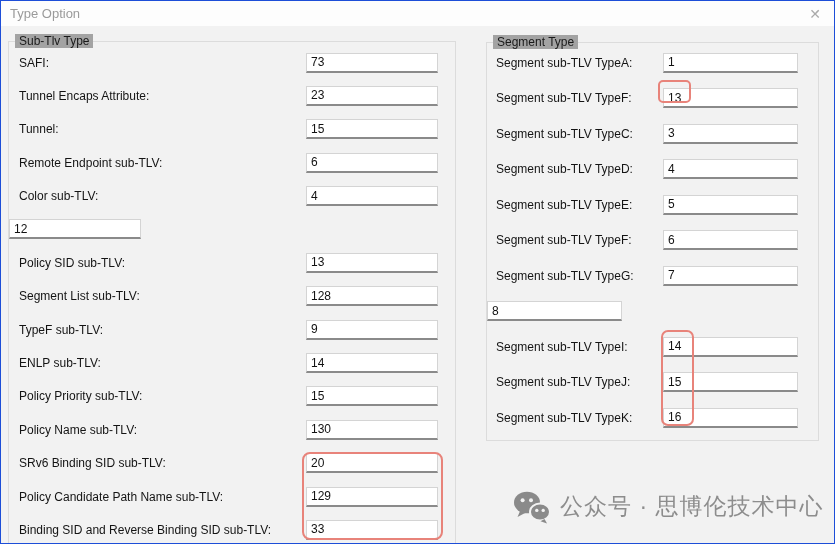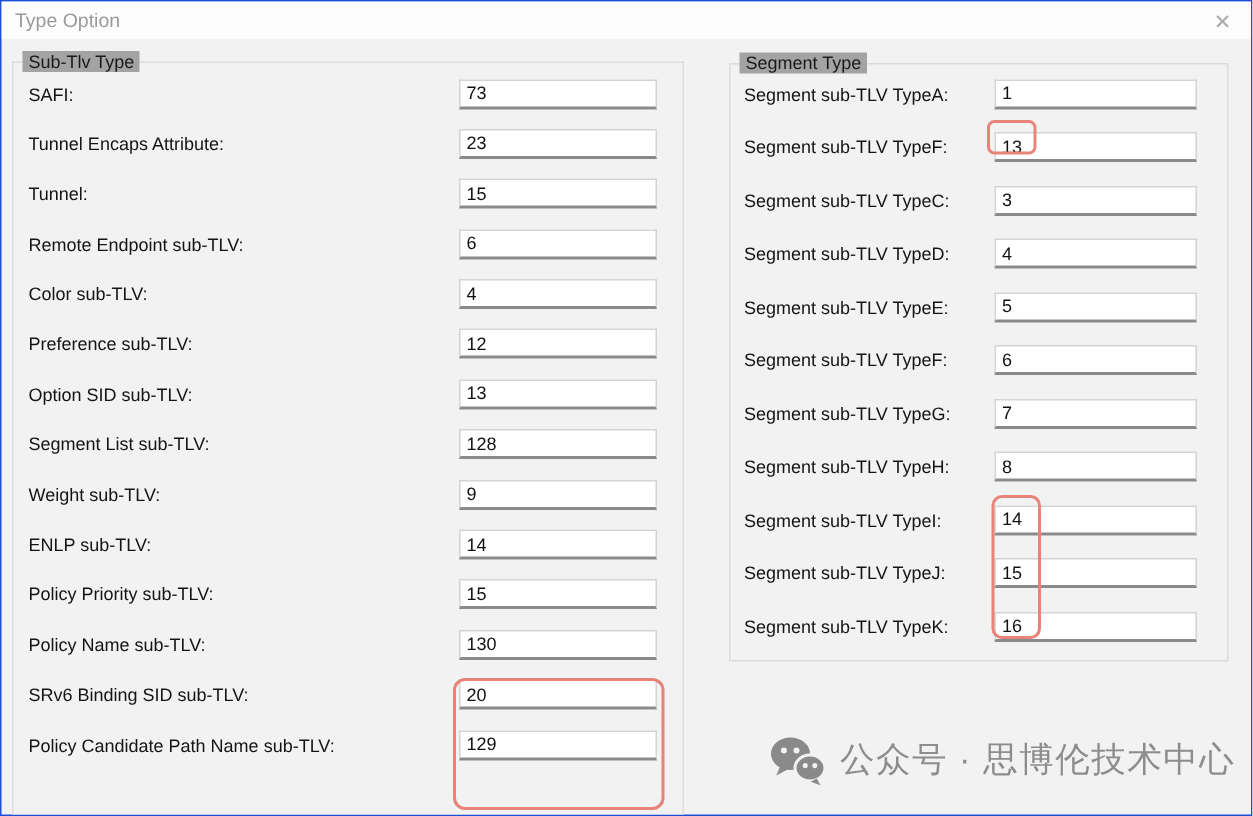--- a/index.html
+++ b/index.html
@@ -87,33 +87,32 @@
       </div>
       <div class="row">
         <span class="lbl">Remote Endpoint sub-TLV:</span>
         <input class="txt" value="6" style="">
       </div>
       <div class="row">
         <span class="lbl">Color sub-TLV:</span>
         <input class="txt" value="4" style="">
       </div>
       <div class="row">
-        <span class="lbl">Preference sub-TLV:</span>
         <input class="txt" value="12" style="">
       </div>
       <div class="row">
-        <span class="lbl">Option SID sub-TLV:</span>
+        <span class="lbl">Policy SID sub-TLV:</span>
         <input class="txt" value="13" style="">
       </div>
       <div class="row">
         <span class="lbl">Segment List sub-TLV:</span>
         <input class="txt" value="128" style="">
       </div>
       <div class="row">
-        <span class="lbl">Weight sub-TLV:</span>
+        <span class="lbl">TypeF sub-TLV:</span>
         <input class="txt" value="9" style="">
       </div>
       <div class="row">
         <span class="lbl">ENLP sub-TLV:</span>
         <input class="txt" value="14" style="">
       </div>
       <div class="row">
         <span class="lbl">Policy Priority sub-TLV:</span>
         <input class="txt" value="15" style="">
       </div>
@@ -121,20 +120,24 @@
         <span class="lbl">Policy Name sub-TLV:</span>
         <input class="txt" value="130" style="">
       </div>
       <div class="row">
         <span class="lbl">SRv6 Binding SID sub-TLV:</span>
         <input class="txt" value="20" style="">
       </div>
       <div class="row">
         <span class="lbl">Policy Candidate Path Name sub-TLV:</span>
         <input class="txt" value="129" style="">
+      </div>
+      <div class="row">
+        <span class="lbl">Binding SID and Reverse Binding SID sub-TLV:</span>
+        <input class="txt" value="33" style="">
       </div>
     </div>
   </div>
 
   <div class="groupbox groupbox-right">
     <span class="group-title">Segment Type</span>
     <div class="rows rows-right">
       <div class="row">
         <span class="lbl">Segment sub-TLV TypeA:</span>
         <input class="txt" value="1" style="">
@@ -157,21 +160,20 @@
       </div>
       <div class="row">
         <span class="lbl">Segment sub-TLV TypeF:</span>
         <input class="txt" value="6" style="">
       </div>
       <div class="row">
         <span class="lbl">Segment sub-TLV TypeG:</span>
         <input class="txt" value="7" style="">
       </div>
       <div class="row">
-        <span class="lbl">Segment sub-TLV TypeH:</span>
         <input class="txt" value="8" style="">
       </div>
       <div class="row">
         <span class="lbl">Segment sub-TLV TypeI:</span>
         <input class="txt" value="14" style="">
       </div>
       <div class="row">
         <span class="lbl">Segment sub-TLV TypeJ:</span>
         <input class="txt" value="15" style="">
       </div>

